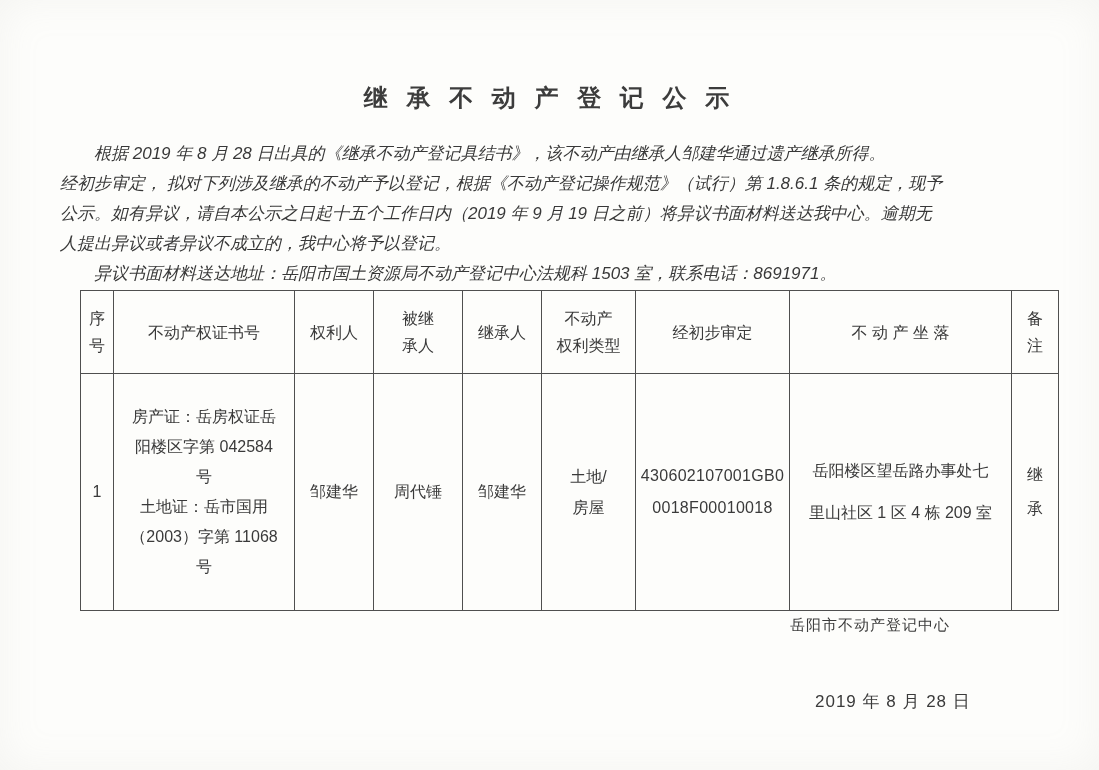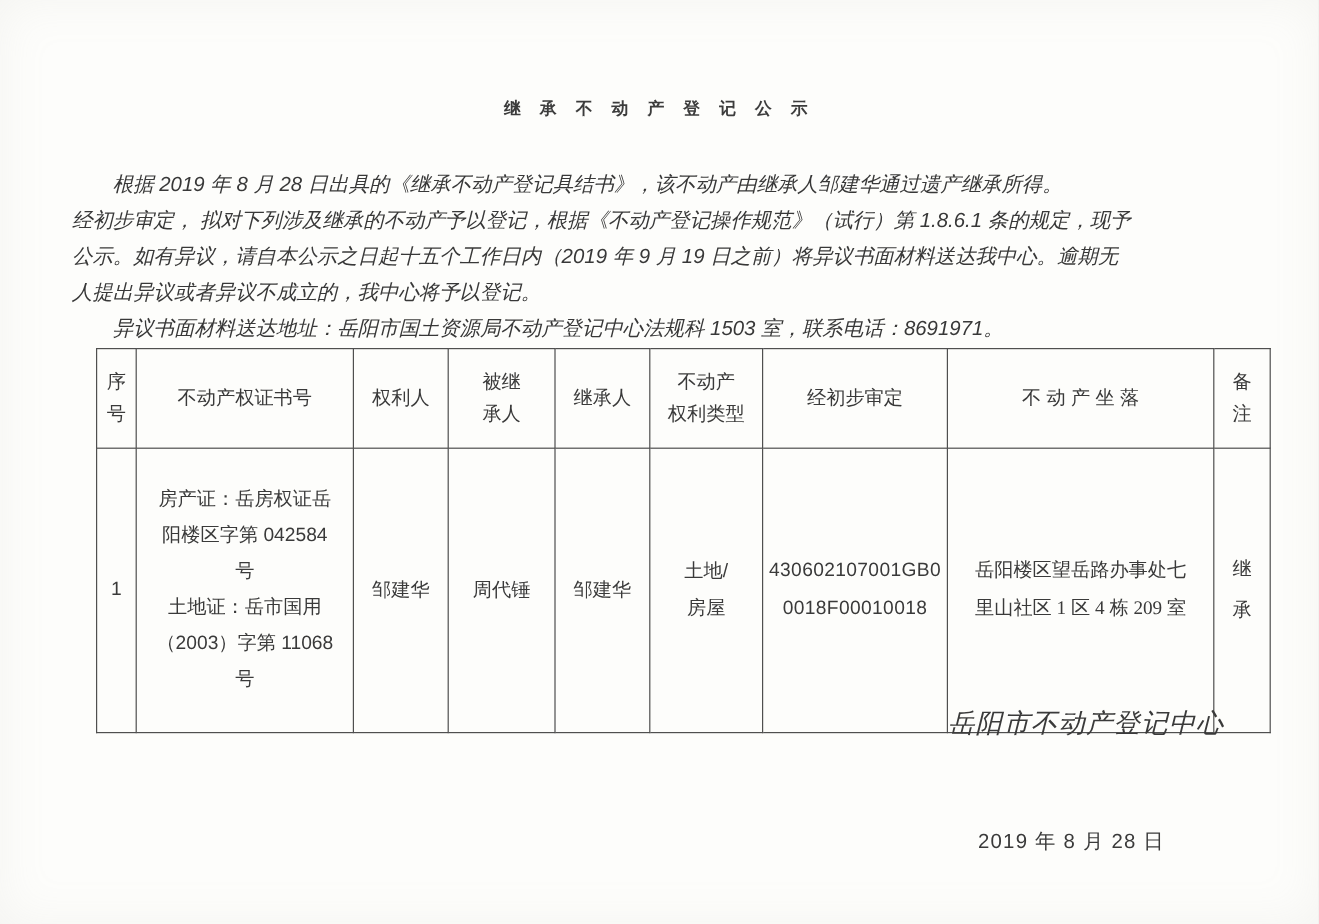--- a/index.html
+++ b/index.html
@@ -19,21 +19,21 @@
 
   .title-row {
     position: absolute;
     top: 82px;
     left: 0;
     width: 100%;
     text-align: center;
   }
   .title {
     display: inline-block;
-    font-size: 14px;
+    font-size: 24px;
     font-weight: bold;
     letter-spacing: 6px;
     color: #3c3c3c;
   }
 
   .doc-no {
     position: absolute;
     top: 109px;
     left: 712px;
     font-size: 16px;
@@ -82,32 +82,30 @@
     padding-left: 13px;
     padding-right: 6px;
     line-height: 30px;
   }
   td.cell-type { line-height: 31px; }
   td.cell-unit { line-height: 32px; letter-spacing: 0.3px; }
   td.cell-loc {
     text-align: left;
     padding-left: 10px;
     padding-right: 6px;
-    line-height: 32px;
-    font-family: Liberation Serif, serif;
+    line-height: 42px;
   }
   td.cell-remark { line-height: 34px; }
 
   .sig-org {
     position: absolute;
-    top: 588px;
+    top: 616px;
     left: 790px;
-    font-size: 22px;
+    font-size: 15px;
     letter-spacing: 1px;
-    font-style: italic;
   }
   .sig-date {
     position: absolute;
     top: 690px;
     left: 815px;
     font-size: 17px;
     letter-spacing: 1px;
   }
 </style>
 </head>

